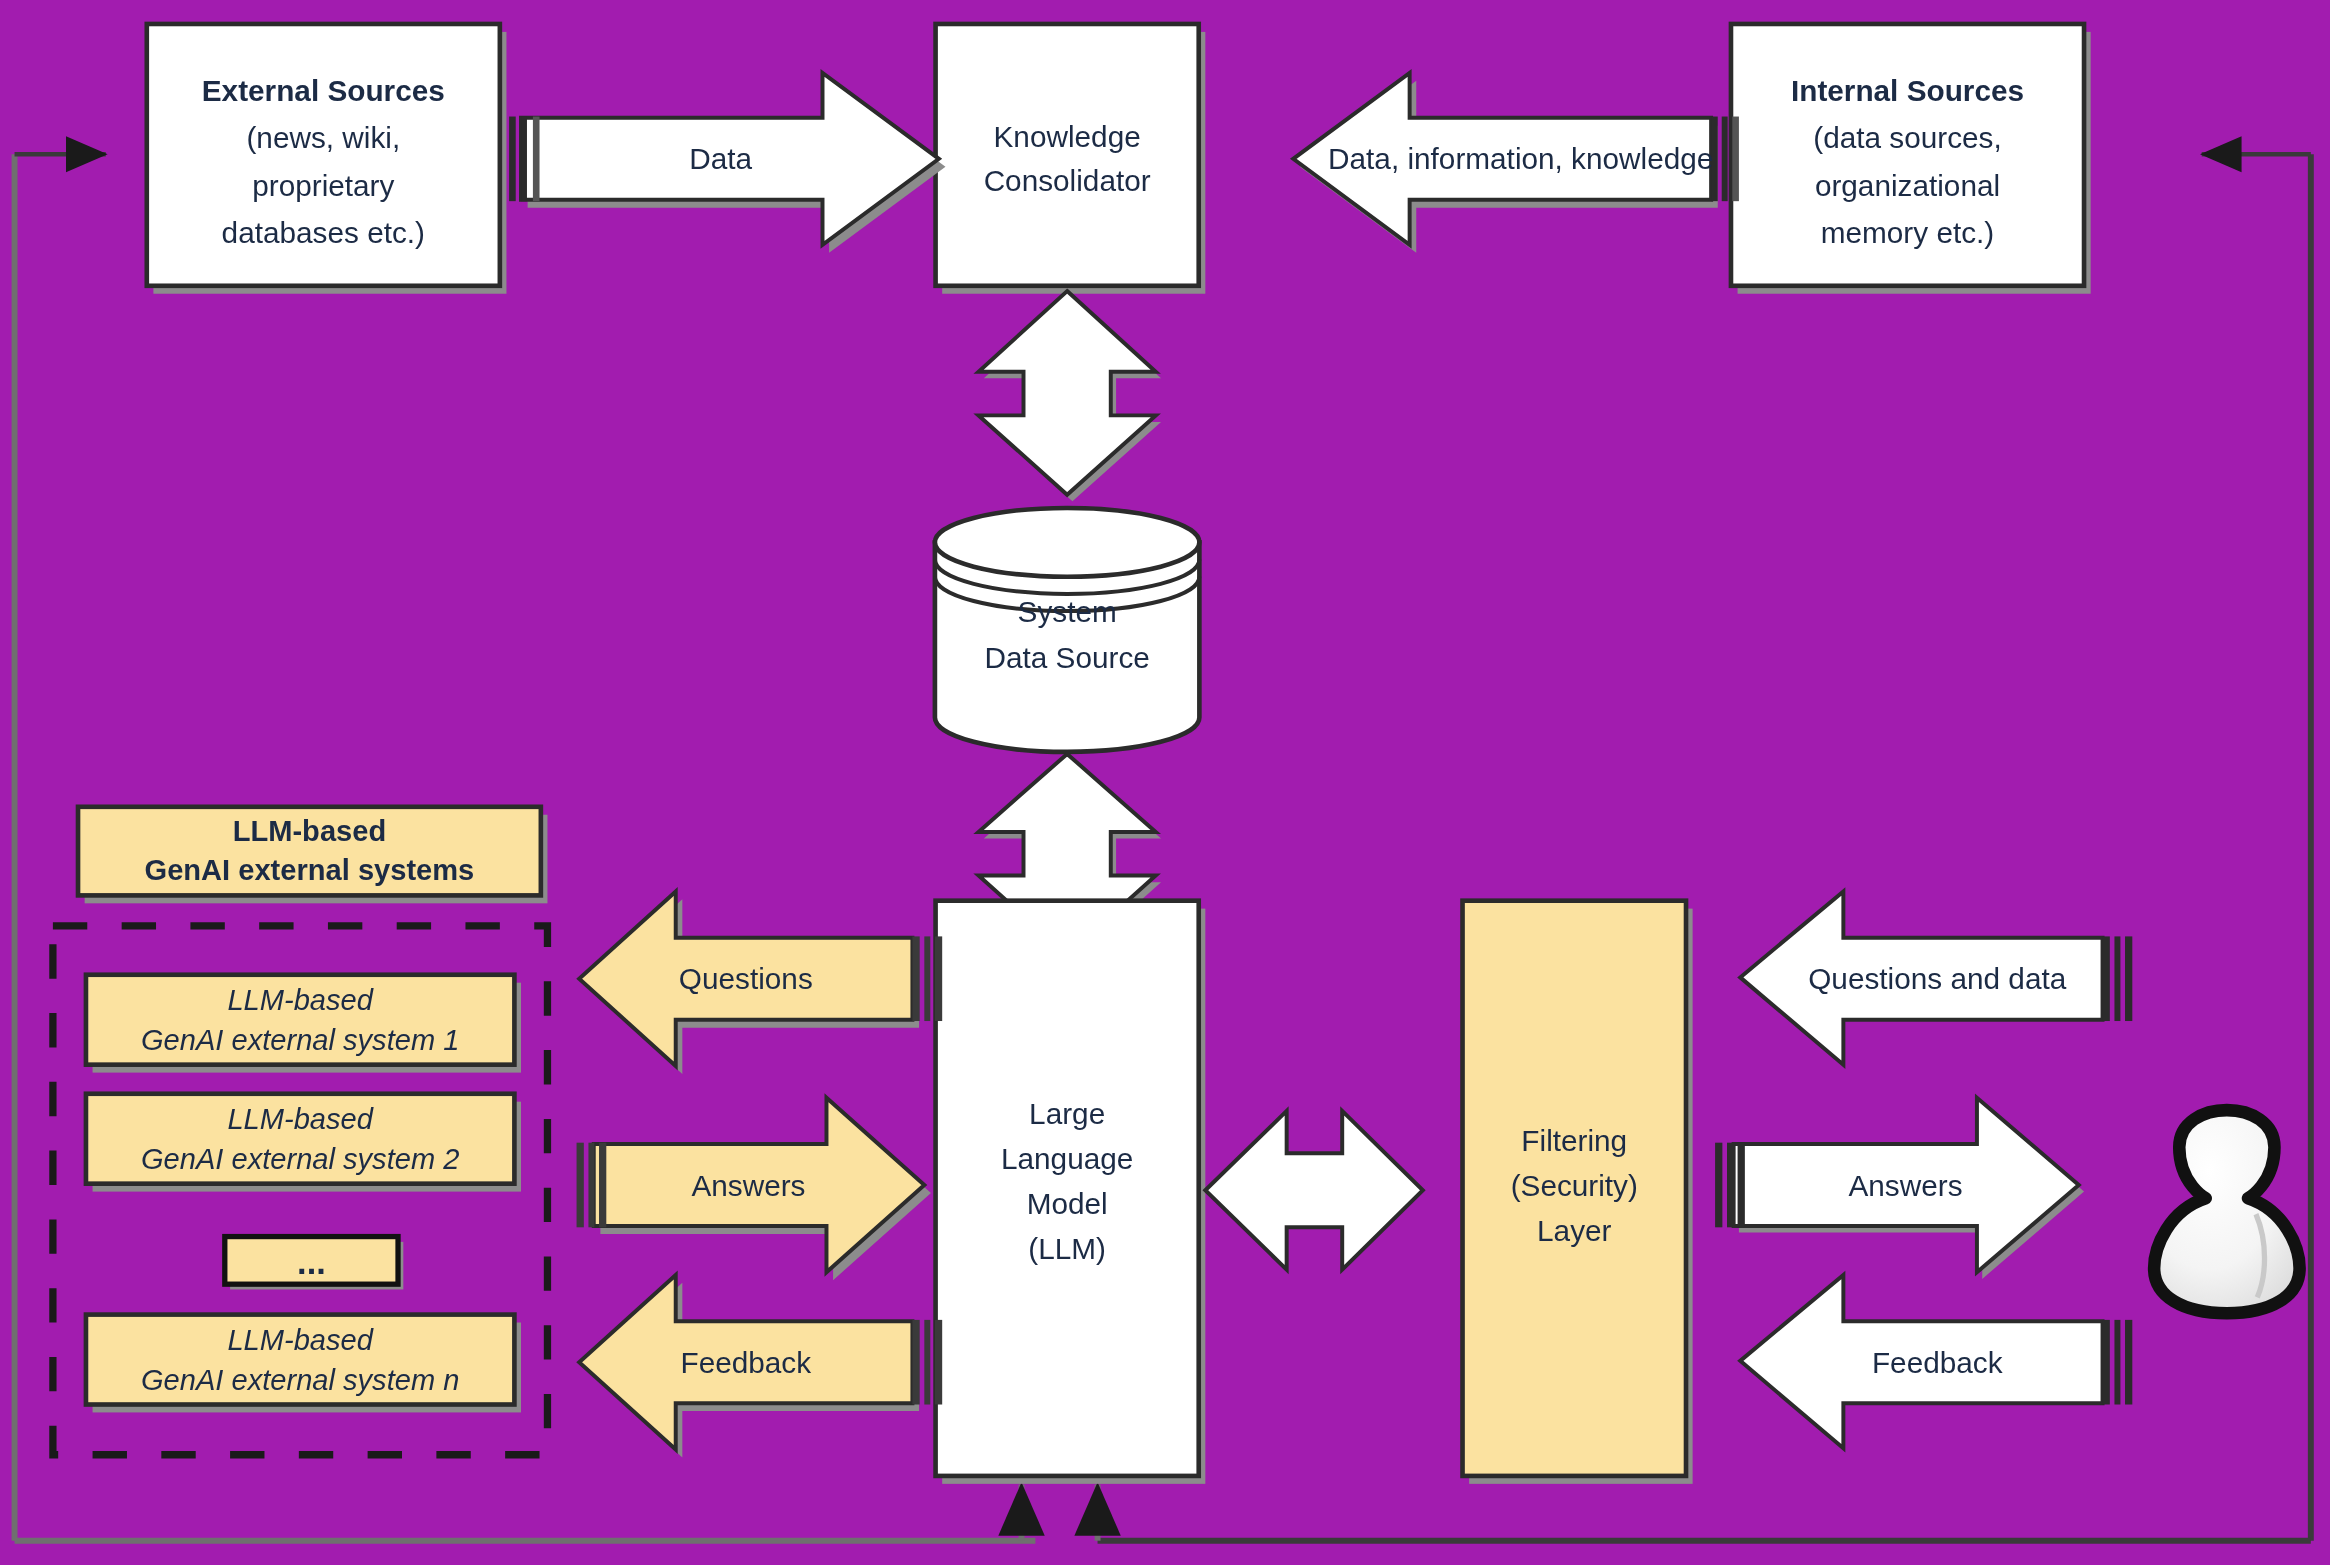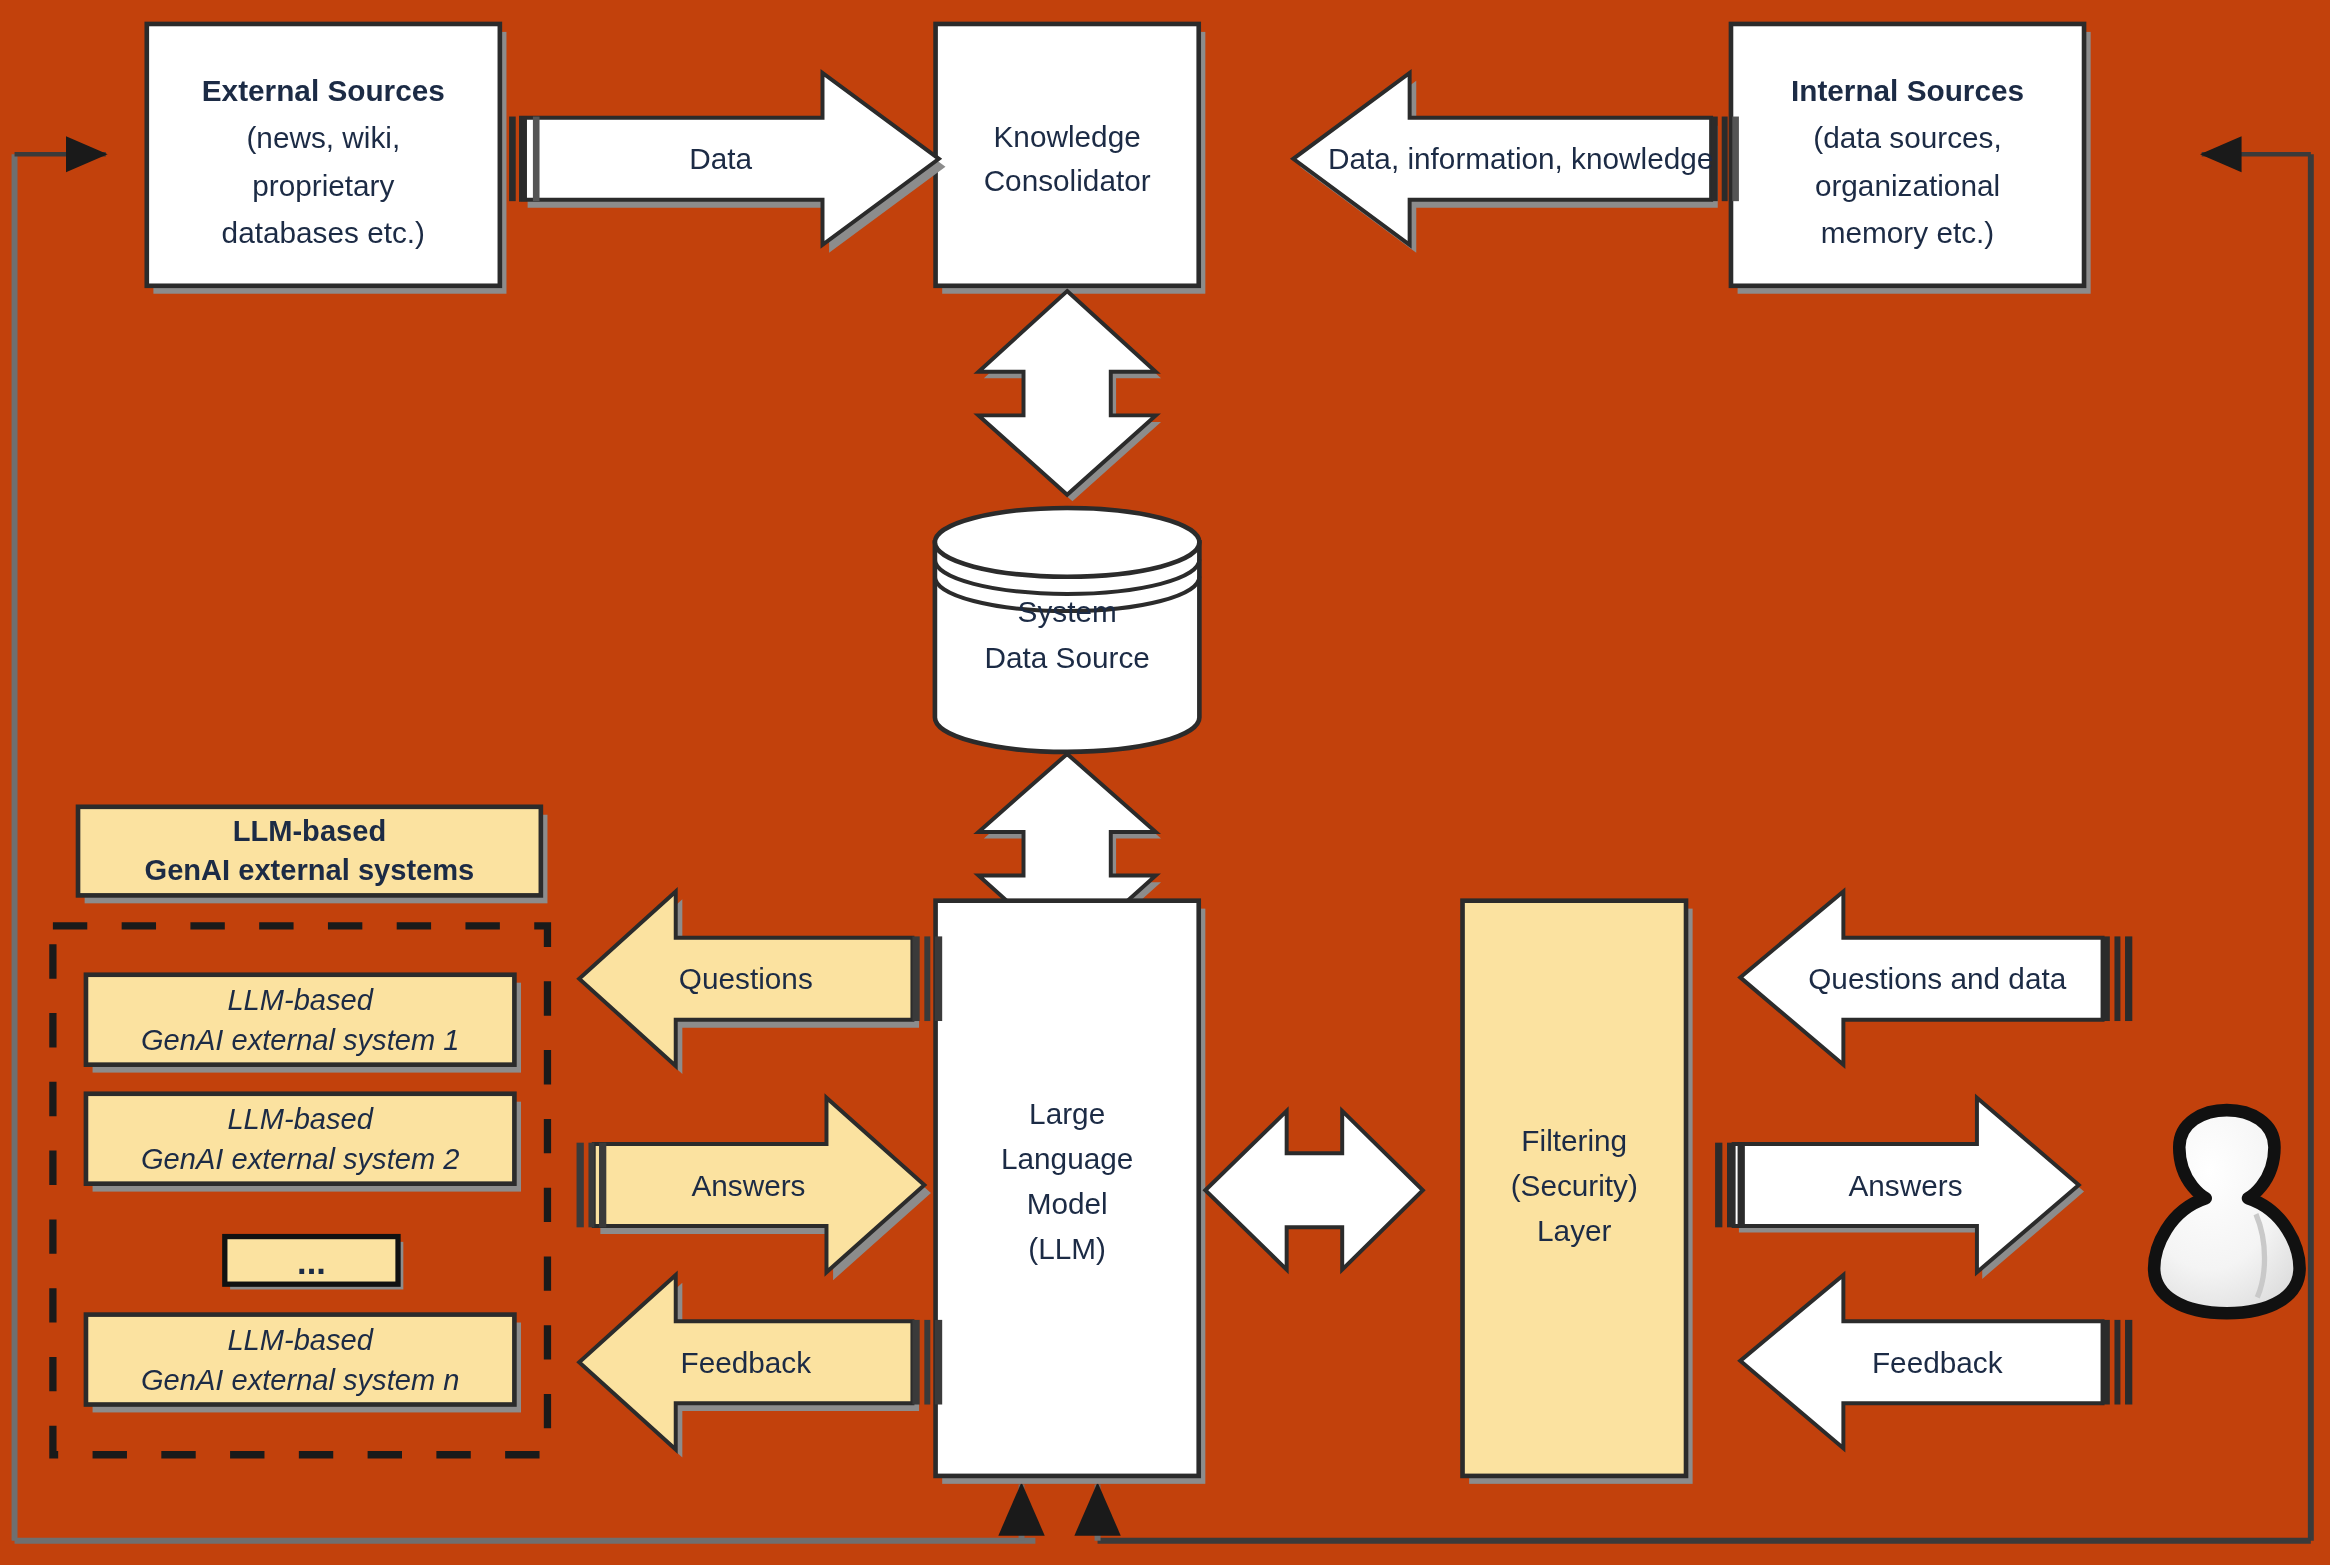--- a/index.html
+++ b/index.html
@@ -1,17 +1,17 @@
 <!DOCTYPE html>
 <html style="font-size:10.6px"><head>
 <meta charset="utf-8">
 <style>
   html,body{margin:0;padding:0;background:#ffffff;}
   body{font-family:"Liberation Sans", sans-serif;}
-  #stage{position:relative;width:2330px;height:1566px;background:#c2410c;overflow:hidden;}
+  #stage{position:relative;width:2330px;height:1566px;background:#a21caf;overflow:hidden;}
   svg{display:block;}
   .lbl{font-family:"Liberation Sans", sans-serif;fill:#1c2b45;}
   .b{font-weight:bold;}
   .it{font-style:italic;}
 </style>
 </head>
 <body>
 
 <div id="stage">
 <svg width="2330" height="1566" viewBox="0 0 3524 2368" xmlns="http://www.w3.org/2000/svg">

